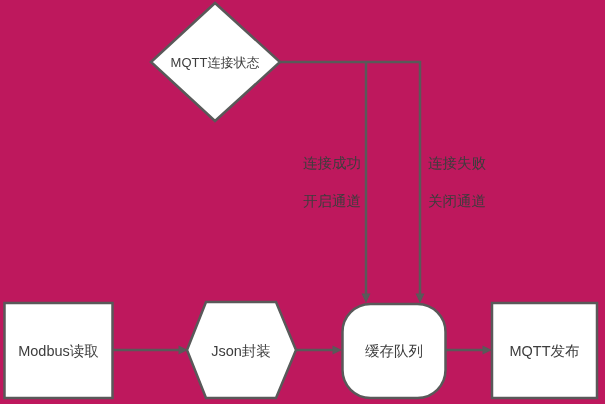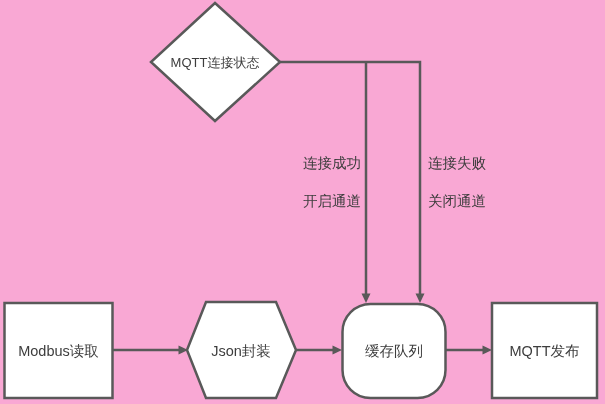--- a/index.html
+++ b/index.html
@@ -8,21 +8,21 @@
     background: #ffffff;
     width: 605px;
     height: 404px;
     overflow: hidden;
     font-family: "Liberation Sans", sans-serif;
   }
   .canvas {
     position: relative;
     width: 605px;
     height: 404px;
-    background: #f9a8d4;
+    background: #be185d;
   }
   svg { display: block; }
   .shape {
     fill: #ffffff;
     stroke: #595959;
     stroke-width: 2.5;
   }
   .edge {
     fill: none;
     stroke: #595959;

